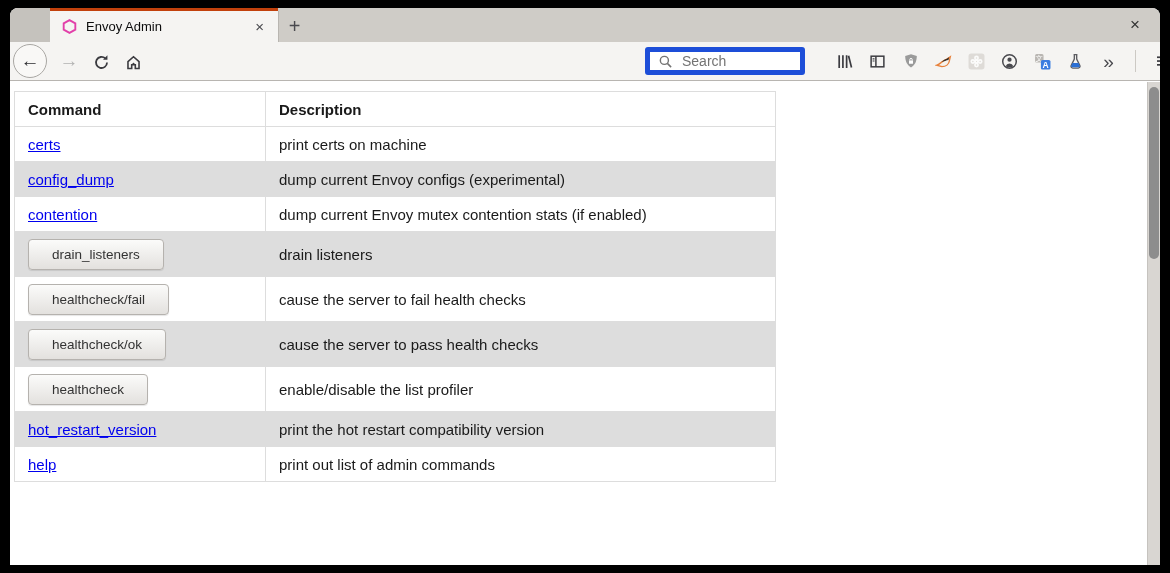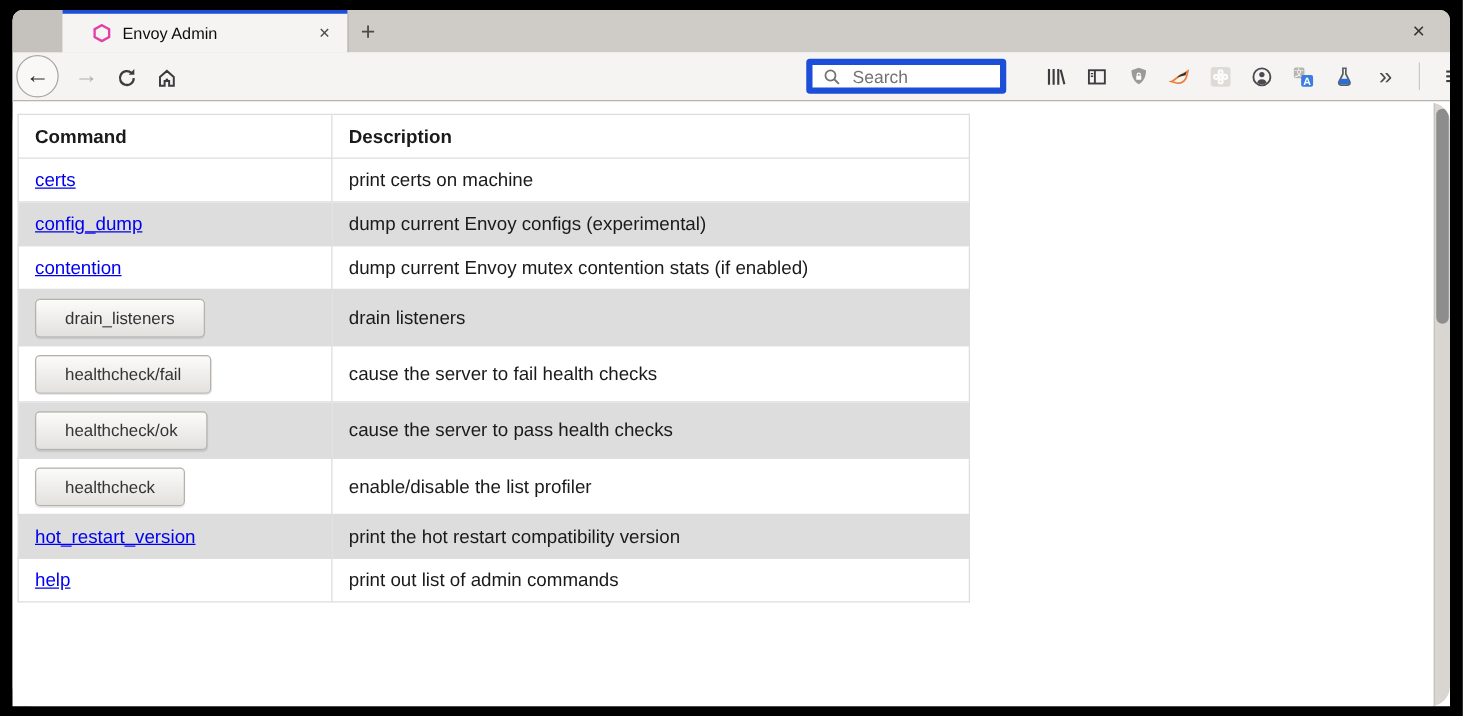--- a/index.html
+++ b/index.html
@@ -4,21 +4,21 @@
 <style>
   html,body{margin:0;padding:0;background:#000;}
   *{box-sizing:border-box;font-family:"Liberation Sans",sans-serif;}
   .screen{position:relative;width:1170px;height:573px;background:#000;overflow:hidden;}
   .window{position:absolute;left:10px;top:8px;width:1150px;height:557px;background:#fff;
           border-radius:8px 8px 0 0;overflow:hidden;}
   
   .tabbar{position:relative;height:34px;background:#cfccc7;}
   .tabbar-corner{position:absolute;left:0;top:0;width:40px;height:34px;background:#c5c2bd;border-radius:8px 0 0 0;}
   .tab{position:absolute;left:40px;top:0;width:228px;height:34px;background:#f5f4f2;
-       border-top:3px solid #1d4ed8;display:flex;align-items:center;padding:0 10px 0 24px;}
+       border-top:3px solid #c2410c;display:flex;align-items:center;padding:0 10px 0 12px;}
   .favicon{width:15px;height:15px;flex:0 0 auto;display:inline-flex;}
   .tab-title{font-size:13px;color:#0c0c0d;margin-left:9px;flex:1;white-space:nowrap;overflow:hidden;}
   .tab-close{font-size:15px;color:#4a4a4f;padding:0 4px;cursor:default;}
   .newtab{position:absolute;left:268px;top:3px;width:32px;height:31px;border-left:1px solid #b9b6b1;
           display:flex;align-items:center;justify-content:center;font-size:20px;color:#4a4a4f;}
   .win-close{position:absolute;right:12px;top:4px;width:26px;height:26px;display:flex;align-items:center;
              justify-content:center;font-size:17px;color:#333;}
   
   .navbar{position:relative;height:39px;background:#f5f4f2;border-bottom:1px solid #b8b5b1;}
   .nav-icon{position:absolute;display:flex;align-items:center;justify-content:center;}
@@ -37,21 +37,21 @@
   .star{font-size:17px;color:#4a4a4f;line-height:1;}
   .searchbar{position:absolute;left:635px;top:5px;width:160px;height:28px;background:#fff;
              border:5px solid #1d4ed8;border-radius:3px;display:flex;align-items:center;padding:0 8px;gap:7px;}
   .searchbar input{border:none;outline:none;width:100%;font-size:14px;color:#0c0c0d;background:transparent;}
   .searchbar input::placeholder{color:#737373;}
   .right-icons{position:absolute;left:826px;top:0;height:100%;display:flex;align-items:center;gap:16px;}
   .ricon{width:17px;height:17px;display:inline-flex;align-items:center;justify-content:center;}
   .overflow{font-size:19px;color:#4a4a4f;line-height:1;}
   .vsep{width:1px;height:22px;background:#ccc9c4;margin:0 2px;}
   
-  .content{position:absolute;left:0;top:74px;width:1150px;height:483px;background:#fff;overflow:hidden;border-radius:16px;}
+  .content{position:absolute;left:0;top:74px;width:1150px;height:483px;background:#fff;overflow:hidden;}
   table.admin{border-collapse:collapse;margin:9px 0 0 4px;width:761px;table-layout:fixed;}
   .admin th,.admin td{border:1px solid #ddd;font-size:15px;color:#1a1a1a;padding:0 8px 0 13px;text-align:left;}
   .admin th{font-weight:bold;height:35px;}
   tr.link-row td{height:35px;}
   tr.btn-row td{height:45px;}
   .admin tbody tr:nth-child(even){background:#ddd;}
   .admin a{color:#0000ee;text-decoration:underline;}
   .cmd-btn{font-family:"Liberation Sans",sans-serif;font-size:13.5px;color:#333;
            background:linear-gradient(#fbfbfa,#e3e1de);border:1px solid #b5b2ae;border-radius:4px;
            padding:7px 23px;box-shadow:0 1px 1px rgba(0,0,0,.10);}

